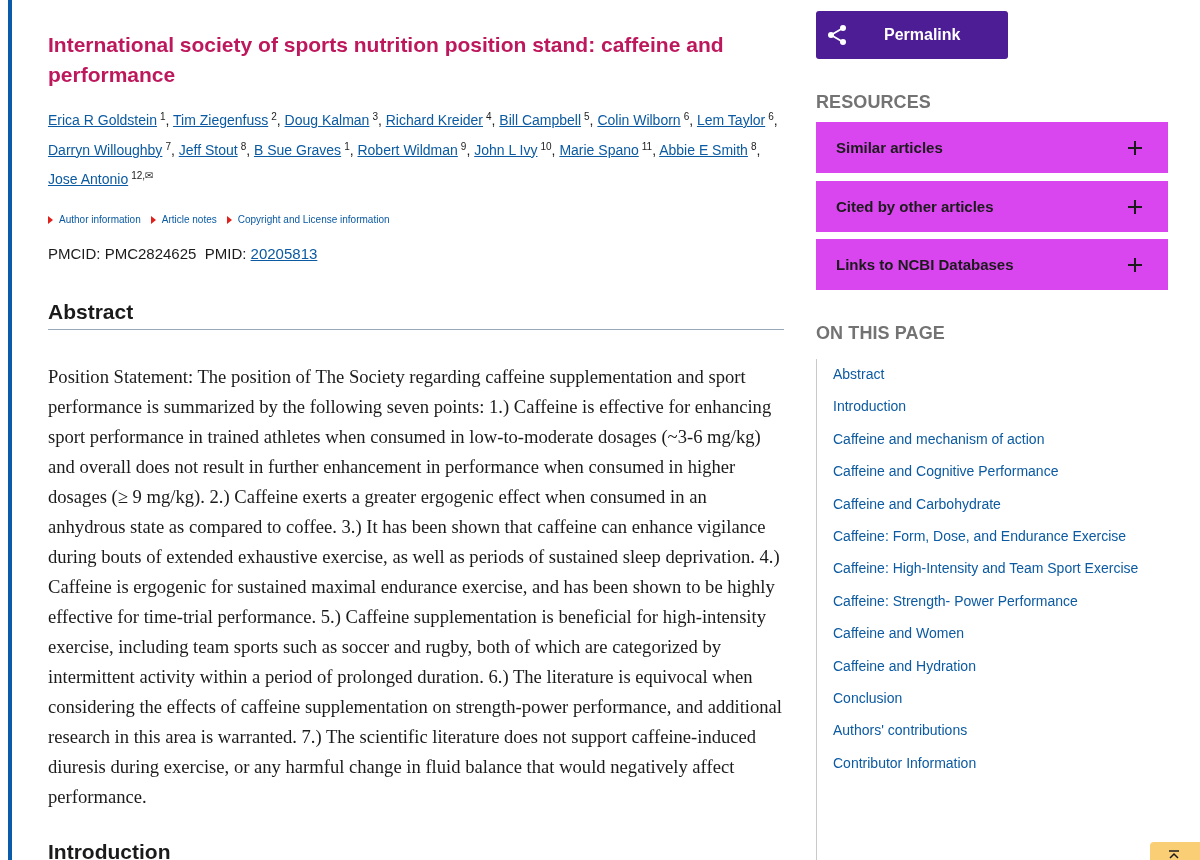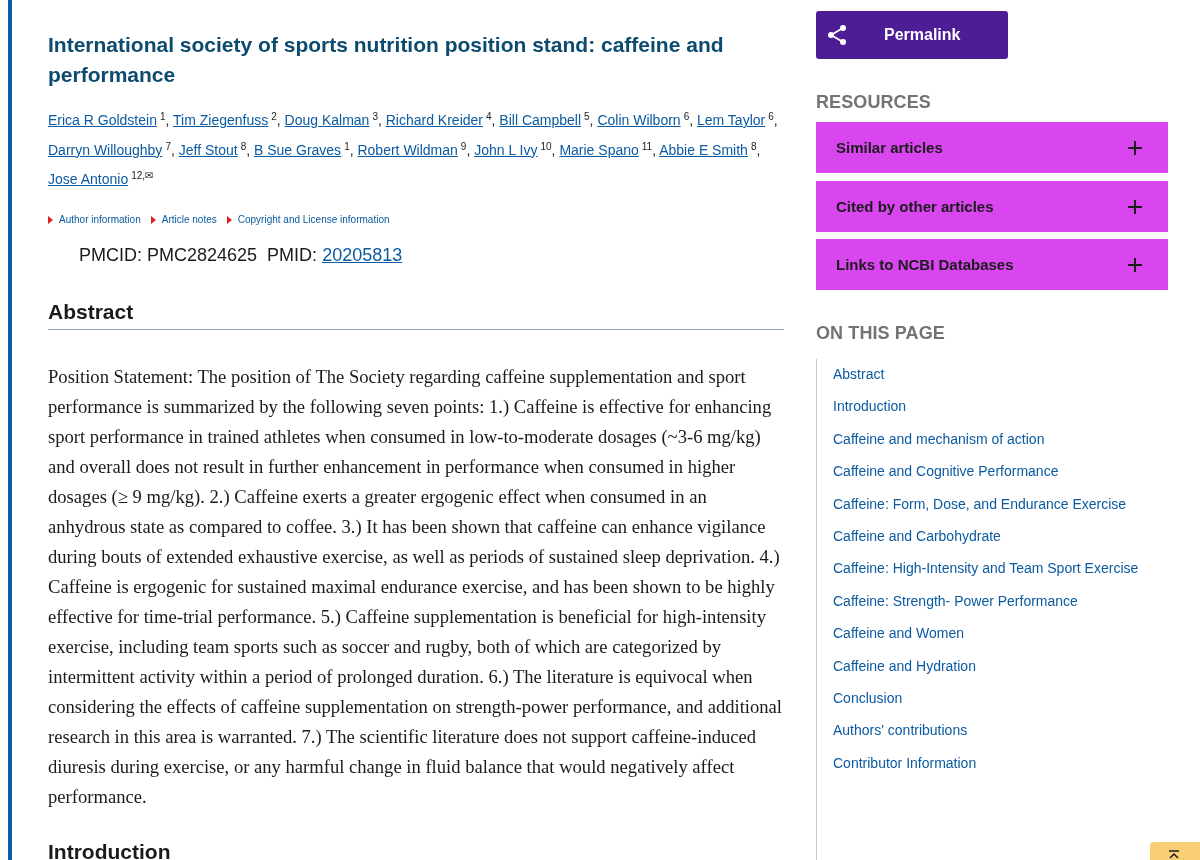--- a/index.html
+++ b/index.html
@@ -1,28 +1,28 @@
 <!DOCTYPE html>
 <html><head>
 <meta charset="utf-8">
 <style>
   * { box-sizing: border-box; margin: 0; padding: 0; }
   html, body { width: 1200px; height: 860px; overflow: hidden; background: #fff; }
   body { font-family: "Liberation Sans", "DejaVu Sans", sans-serif; color: #1b1b1b; position: relative; }
   a { color: #0b5aa2; }
   .left-bar { position: absolute; left: 8px; top: 0; width: 4px; height: 860px; background: #0b5ca8; }
   .main { position: absolute; left: 48px; top: 0; width: 736px; }
-  .title { position: absolute; top: 30px; left: 0; width: 736px; font-size: 21px; font-weight: bold; line-height: 30px; color: #0c4a6e; }
+  .title { position: absolute; top: 30px; left: 0; width: 736px; font-size: 21px; font-weight: bold; line-height: 30px; color: #be185d; }
   .authors { position: absolute; top: 106px; left: 0; width: 736px; font-size: 14px; line-height: 29.5px; color: #1b1b1b; }
   .authors a { color: #0b5aa2; text-decoration: underline; }
   .authors sup { font-size: 10px; vertical-align: 5px; line-height: 0; margin-left: 3px; }
   .expanders { position: absolute; top: 214px; left: 0; font-size: 10px; color: #0b5aa2; display: flex; gap: 10px; }
   .expander { display: flex; align-items: center; cursor: pointer; }
   .tri { width: 0; height: 0; border-top: 4px solid transparent; border-bottom: 4px solid transparent; border-left: 5px solid #e0211b; margin-right: 6px; margin-top: 1px; }
-  .ids { position: absolute; top: 245px; left: 0; font-size: 18px; color: #1b1b1b; margin-left: 31px; }
+  .ids { position: absolute; top: 245px; left: 0; font-size: 15px; color: #1b1b1b; }
   .ids a { text-decoration: underline; }
   .abstract-h { position: absolute; top: 300px; left: 0; width: 736px; font-size: 21px; color: #1b1b1b; padding-bottom: 5px; border-bottom: 1px solid #98a8b8; }
   .abstract-p { position: absolute; top: 362px; left: 0; width: 740px; font-family: "Liberation Serif", "DejaVu Serif", serif; font-size: 18.6px; line-height: 30px; color: #1b1b1b; }
   .intro-h { position: absolute; top: 840px; left: 0; font-size: 21px; color: #1b1b1b; }
 
   .side { position: absolute; left: 816px; top: 0; width: 352px; }
   .permalink { position: absolute; top: 11px; left: 0; width: 192px; height: 48px; background: #4c1d95; border-radius: 3px; color: #fff; display: flex; align-items: center; cursor: pointer; }
   .permalink svg { position: absolute; left: 10px; top: 13px; }
   .permalink span { position: absolute; left: 68px; font-size: 16px; font-weight: bold; }
   .sec-label { position: absolute; left: 0; font-size: 18px; font-weight: bold; color: #737373; letter-spacing: 0.1px; }
@@ -119,22 +119,22 @@
   </div>
 
   <div class="sec-label" style="top:323px;">ON THIS PAGE</div>
 
   <nav class="toc">
     <ul>
       <li><a href="#">Abstract</a></li>
       <li><a href="#">Introduction</a></li>
       <li><a href="#">Caffeine and mechanism of action</a></li>
       <li><a href="#">Caffeine and Cognitive Performance</a></li>
+      <li><a href="#">Caffeine and Carbohydrate</a></li>
       <li><a href="#">Caffeine: Form, Dose, and Endurance Exercise</a></li>
-      <li><a href="#">Caffeine and Carbohydrate</a></li>
       <li><a href="#">Caffeine: High-Intensity and Team Sport Exercise</a></li>
       <li><a href="#">Caffeine: Strength- Power Performance</a></li>
       <li><a href="#">Caffeine and Women</a></li>
       <li><a href="#">Caffeine and Hydration</a></li>
       <li><a href="#">Conclusion</a></li>
       <li><a href="#">Authors' contributions</a></li>
       <li><a href="#">Contributor Information</a></li>
     </ul>
   </nav>
 </aside>

